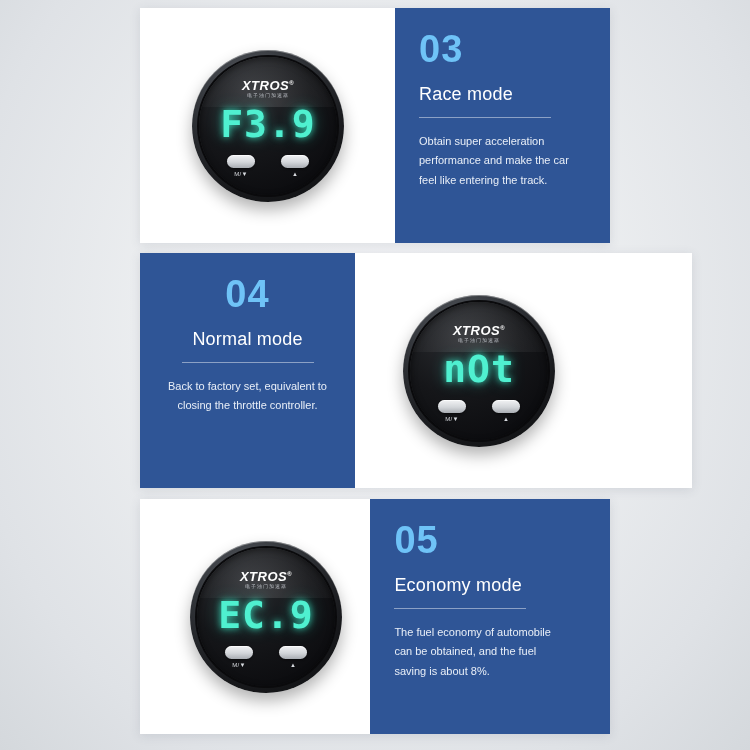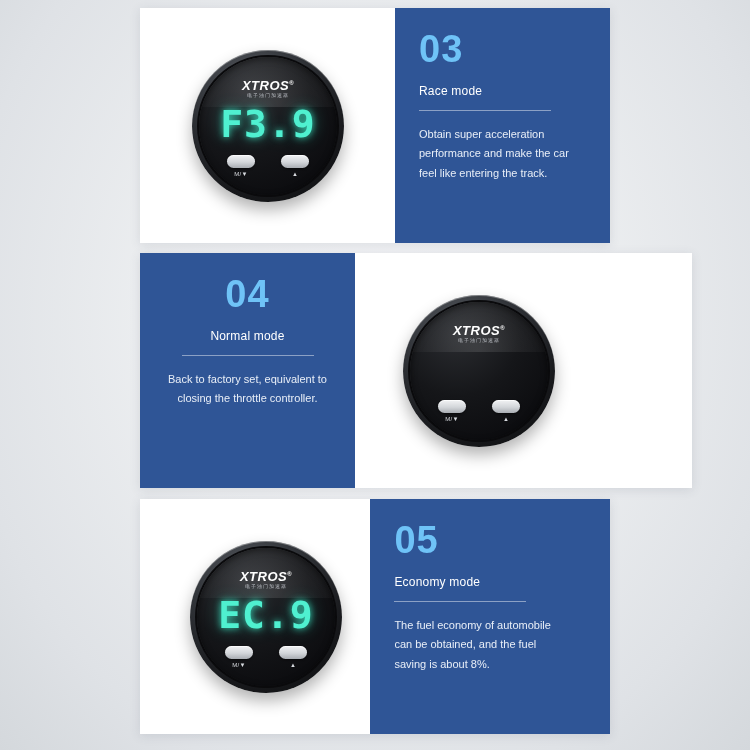--- a/index.html
+++ b/index.html
@@ -56,21 +56,21 @@
   }
   .step-num {
     font-size: 38px;
     font-weight: bold;
     color: #6fc3f7;
     letter-spacing: 1px;
     line-height: 1;
     margin-bottom: 16px;
   }
   .mode-title {
-    font-size: 12px;
+    font-size: 18px;
     font-weight: 500;
     color: #ffffff;
     margin-bottom: 12px;
     letter-spacing: 0.2px;
   }
   .rule {
     height: 1px;
     background: rgba(255,255,255,0.45);
     width: 132px;
     margin-bottom: 14px;
@@ -242,20 +242,21 @@
       </div>
     </div>
     <div class="half half-white">
       <div class="device dev-p2">
         <div class="device-face">
           <div class="sheen"></div>
           <div class="brand">
             <span>XTROS</span><span class="reg">®</span>
           </div>
           <div class="brand-sub">电子油门加速器</div>
+          <div class="readout">nOt</div>
           <div class="btn-row">
             <div class="btn-wrap">
               <div class="btn-cap"></div>
               <div class="btn-lbl">M/▼</div>
             </div>
             <div class="btn-wrap">
               <div class="btn-cap"></div>
               <div class="btn-lbl">▲</div>
             </div>
           </div>

